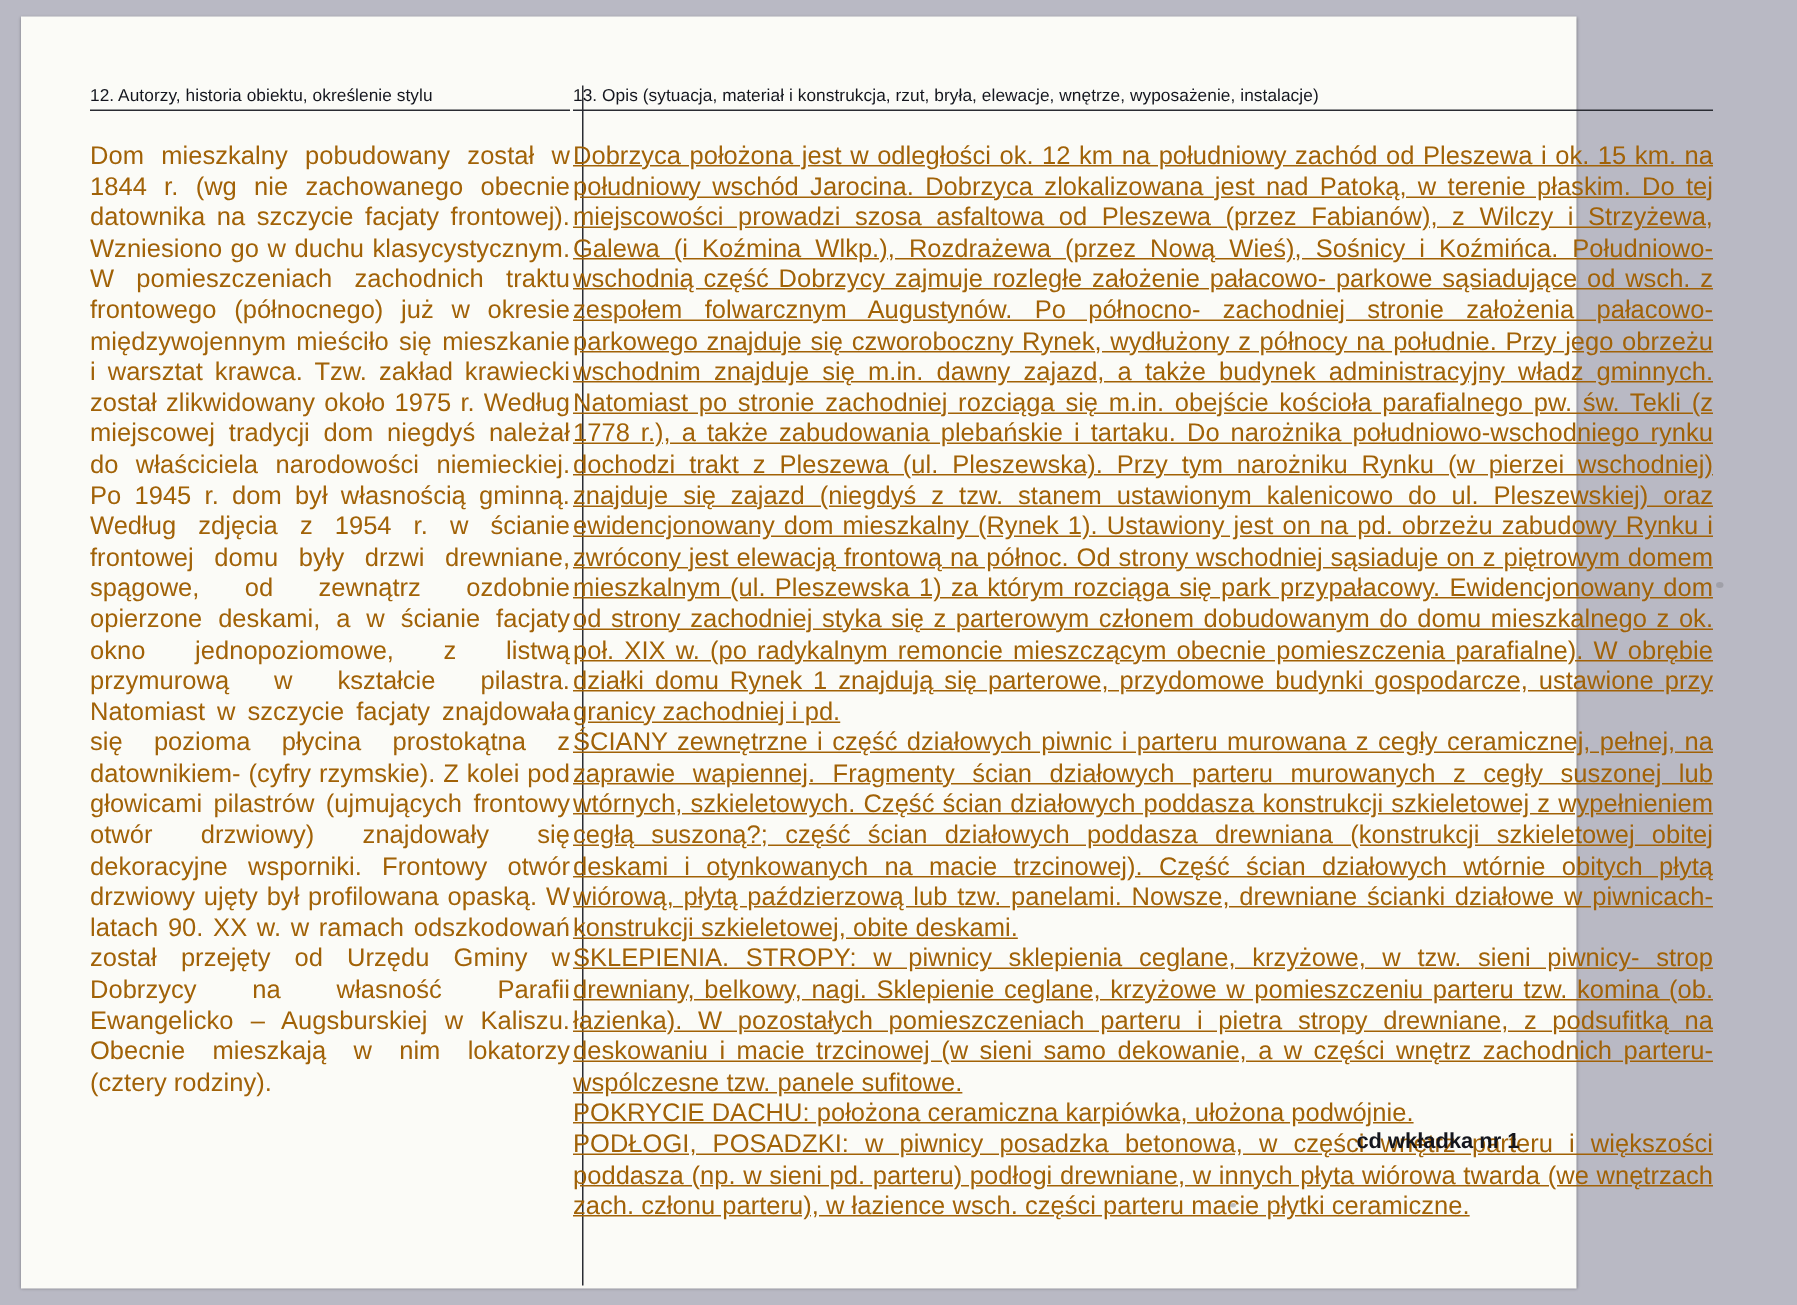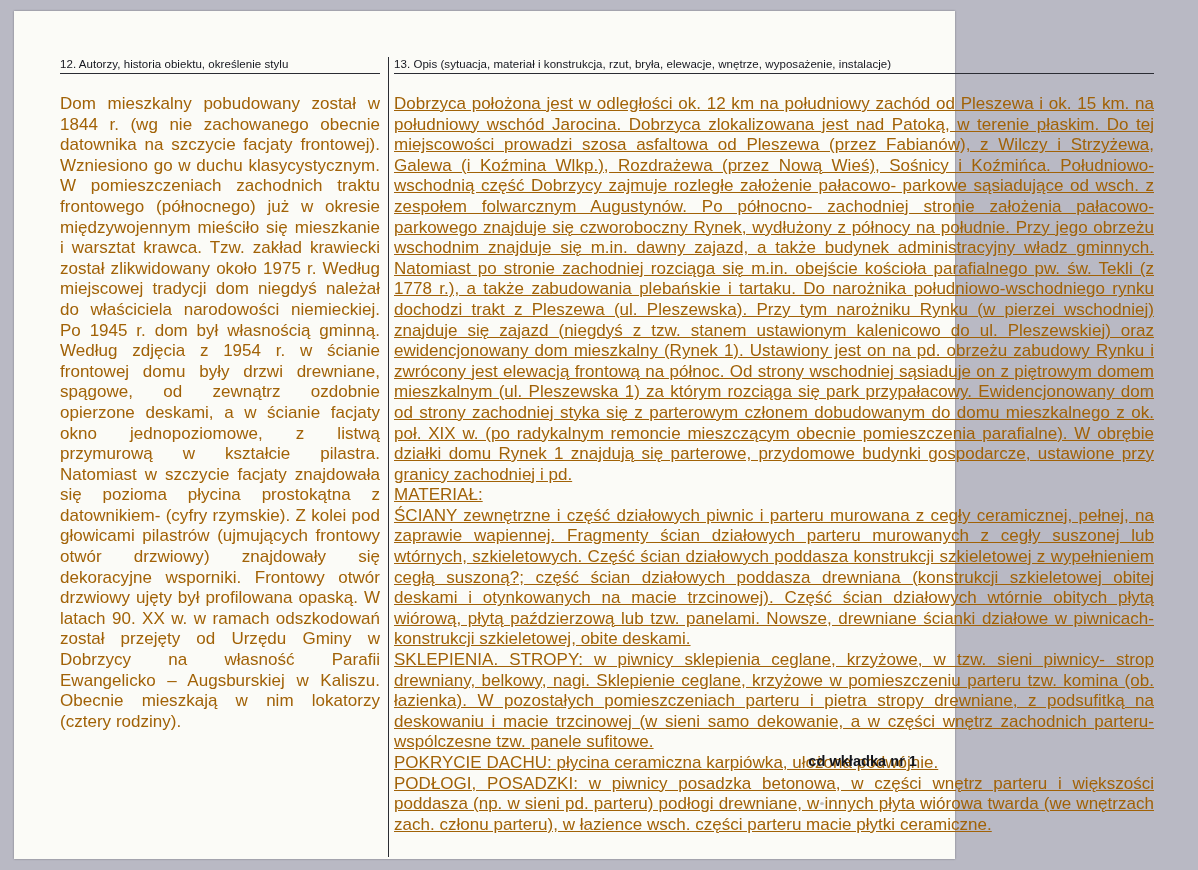--- a/index.html
+++ b/index.html
@@ -10,41 +10,41 @@
   body {
     width: 1198px;
     height: 870px;
     overflow: hidden;
     font-family: "Liberation Sans", sans-serif;
   }
   #page {
     position: absolute;
     left: 14px;
     top: 11px;
-    width: 941px;
+    width: 1037px;
     height: 848px;
     background: #fbfbf7;
     box-shadow: 0 0 2px rgba(0,0,0,0.35);
   }
   
   #sheet-inner {
     position: absolute;
     left: 0; top: 0; right: 0; bottom: 0;
   }
   .col {
     position: absolute;
     top: 46px;
     color: #14161e;
   }
   .col-left {
     left: 46px;
     width: 320px;
   }
   .col-right {
-    left: 380px;
+    left: 368px;
     width: 760px;
   }
   .col-head {
     font-size: 11.5px;
     line-height: 14px;
     padding-bottom: 2px;
     border-bottom: 1.2px solid #2a2c33;
     white-space: nowrap;
     letter-spacing: 0.05px;
   }
@@ -104,24 +104,23 @@
       <div class="col-head">12. Autorzy, historia obiektu, określenie stylu</div>
       <div class="body-text">
         <p>Dom mieszkalny pobudowany został w 1844 r. (wg nie zachowanego obecnie datownika na szczycie facjaty frontowej). Wzniesiono go w duchu klasycystycznym. W pomieszczeniach zachodnich traktu frontowego (północnego) już w okresie międzywojennym mieściło się mieszkanie i warsztat krawca. Tzw. zakład krawiecki został zlikwidowany około 1975 r. Według miejscowej tradycji dom niegdyś należał do właściciela narodowości niemieckiej. Po 1945 r. dom był własnością gminną. Według zdjęcia z 1954 r. w ścianie frontowej domu były drzwi drewniane, spągowe, od zewnątrz ozdobnie opierzone deskami, a w ścianie facjaty okno jednopoziomowe, z listwą przymurową w kształcie pilastra. Natomiast w szczycie facjaty znajdowała się pozioma płycina prostokątna z datownikiem- (cyfry rzymskie). Z kolei pod głowicami pilastrów (ujmujących frontowy otwór drzwiowy) znajdowały się dekoracyjne wsporniki. Frontowy otwór drzwiowy ujęty był profilowana opaską. W latach 90. XX w. w ramach odszkodowań został przejęty od Urzędu Gminy w Dobrzycy na własność Parafii Ewangelicko – Augsburskiej w Kaliszu. Obecnie mieszkają w nim lokatorzy (cztery rodziny).</p>
       </div>
     </div>
 
     <div class="col col-right">
       <div class="col-head">13. Opis (sytuacja, materiał i konstrukcja, rzut, bryła, elewacje, wnętrze, wyposażenie, instalacje)</div>
       <div class="body-text">
         <p>Dobrzyca położona jest  w odległości ok. 12 km na południowy zachód od Pleszewa i ok. 15 km. na południowy wschód Jarocina. Dobrzyca zlokalizowana jest nad Patoką, w terenie płaskim. Do tej miejscowości prowadzi szosa asfaltowa od Pleszewa (przez Fabianów), z Wilczy i Strzyżewa, Galewa (i Koźmina Wlkp.), Rozdrażewa (przez Nową Wieś), Sośnicy i Koźmińca. Południowo- wschodnią część Dobrzycy zajmuje rozległe założenie pałacowo- parkowe sąsiadujące od wsch. z zespołem folwarcznym Augustynów. Po północno- zachodniej stronie założenia pałacowo-parkowego znajduje się czworoboczny Rynek, wydłużony z północy na południe. Przy jego obrzeżu wschodnim znajduje się m.in. dawny zajazd, a także budynek administracyjny władz gminnych. Natomiast po stronie zachodniej rozciąga się m.in. obejście kościoła parafialnego pw. św. Tekli (z  1778 r.), a także zabudowania plebańskie i tartaku. Do narożnika południowo-wschodniego rynku dochodzi trakt z Pleszewa (ul. Pleszewska). Przy tym narożniku Rynku (w pierzei wschodniej) znajduje się zajazd (niegdyś z tzw. stanem ustawionym kalenicowo do ul. Pleszewskiej) oraz ewidencjonowany dom mieszkalny (Rynek 1). Ustawiony jest on na pd. obrzeżu zabudowy Rynku i zwrócony jest elewacją frontową na północ. Od strony wschodniej sąsiaduje on z piętrowym domem mieszkalnym (ul. Pleszewska 1) za którym rozciąga się park przypałacowy. Ewidencjonowany dom od strony zachodniej styka się z parterowym członem dobudowanym do domu mieszkalnego z ok. poł. XIX w. (po radykalnym remoncie mieszczącym obecnie pomieszczenia parafialne). W obrębie działki domu Rynek 1 znajdują się parterowe, przydomowe budynki gospodarcze, ustawione przy granicy zachodniej i pd.</p>
-        <p class="flush">MATERIAŁ:</p>
         <p>ŚCIANY zewnętrzne i część działowych piwnic i parteru murowana z cegły ceramicznej, pełnej, na zaprawie wapiennej. Fragmenty ścian działowych parteru murowanych z cegły suszonej lub wtórnych, szkieletowych. Część ścian działowych poddasza konstrukcji szkieletowej z wypełnieniem cegłą suszoną?; część ścian działowych poddasza drewniana (konstrukcji szkieletowej obitej deskami i otynkowanych na macie trzcinowej). Część ścian działowych wtórnie obitych płytą wiórową, płytą paździerzową lub tzw. panelami. Nowsze, drewniane ścianki działowe w piwnicach-konstrukcji szkieletowej, obite deskami.</p>
         <p>SKLEPIENIA. STROPY: w piwnicy sklepienia ceglane, krzyżowe, w tzw. sieni piwnicy- strop drewniany, belkowy, nagi. Sklepienie ceglane, krzyżowe w pomieszczeniu parteru tzw. komina (ob. łazienka). W pozostałych pomieszczeniach parteru i pietra stropy drewniane, z podsufitką na deskowaniu i macie trzcinowej (w sieni samo dekowanie, a w  części wnętrz zachodnich parteru- wspólczesne tzw. panele sufitowe.</p>
-        <p class="flush">POKRYCIE DACHU: płycina ceramiczna karpiówka, ułożona podwójnie.</p>
+        <p class="flush">POKRYCIE DACHU: położona ceramiczna karpiówka, ułożona podwójnie.</p>
         <p>PODŁOGI, POSADZKI: w piwnicy posadzka betonowa, w części wnętrz parteru i większości poddasza (np. w sieni pd. parteru) podłogi drewniane, w innych płyta wiórowa twarda (we wnętrzach zach. członu parteru), w łazience wsch. części parteru macie płytki ceramiczne.</p>
       </div>
     </div>
 
     <div class="footnote">cd wkładka nr 1</div>
 
     <div class="speck" style="left:806px;top:791px;width:4px;height:3px;"></div>
     <div class="speck" style="left:1130px;top:377px;width:5px;height:4px;"></div>
   </div>
 </div>

